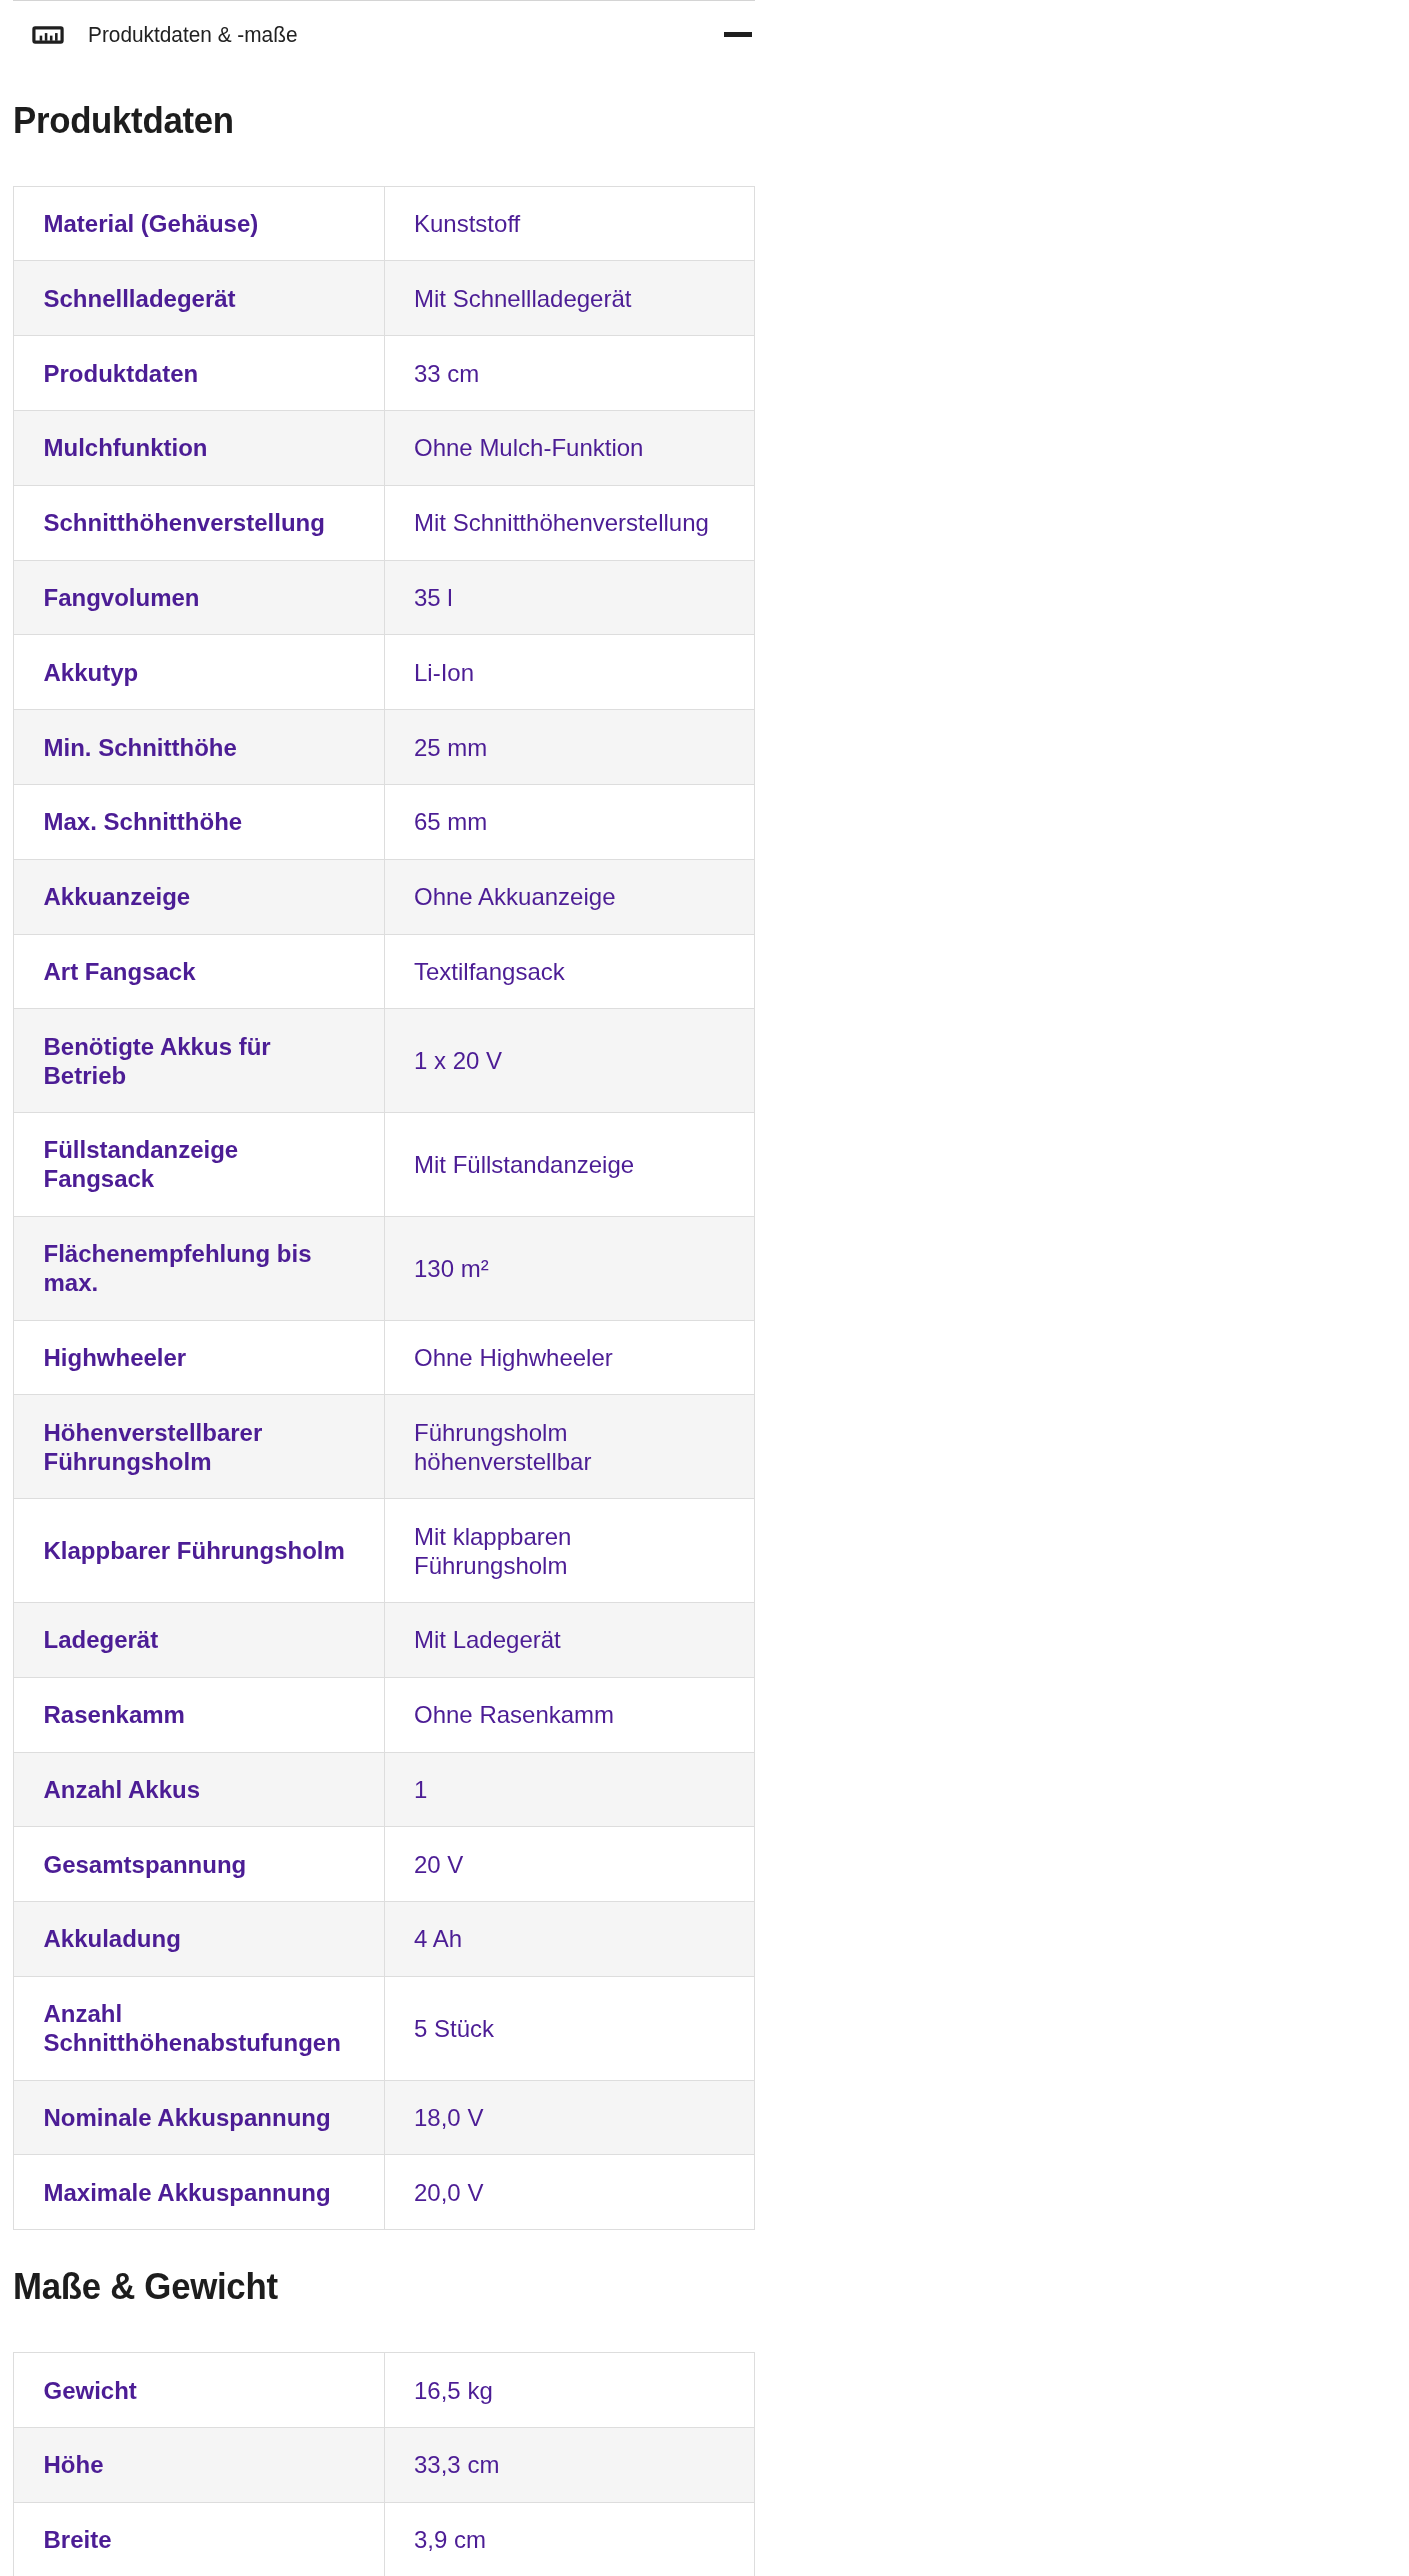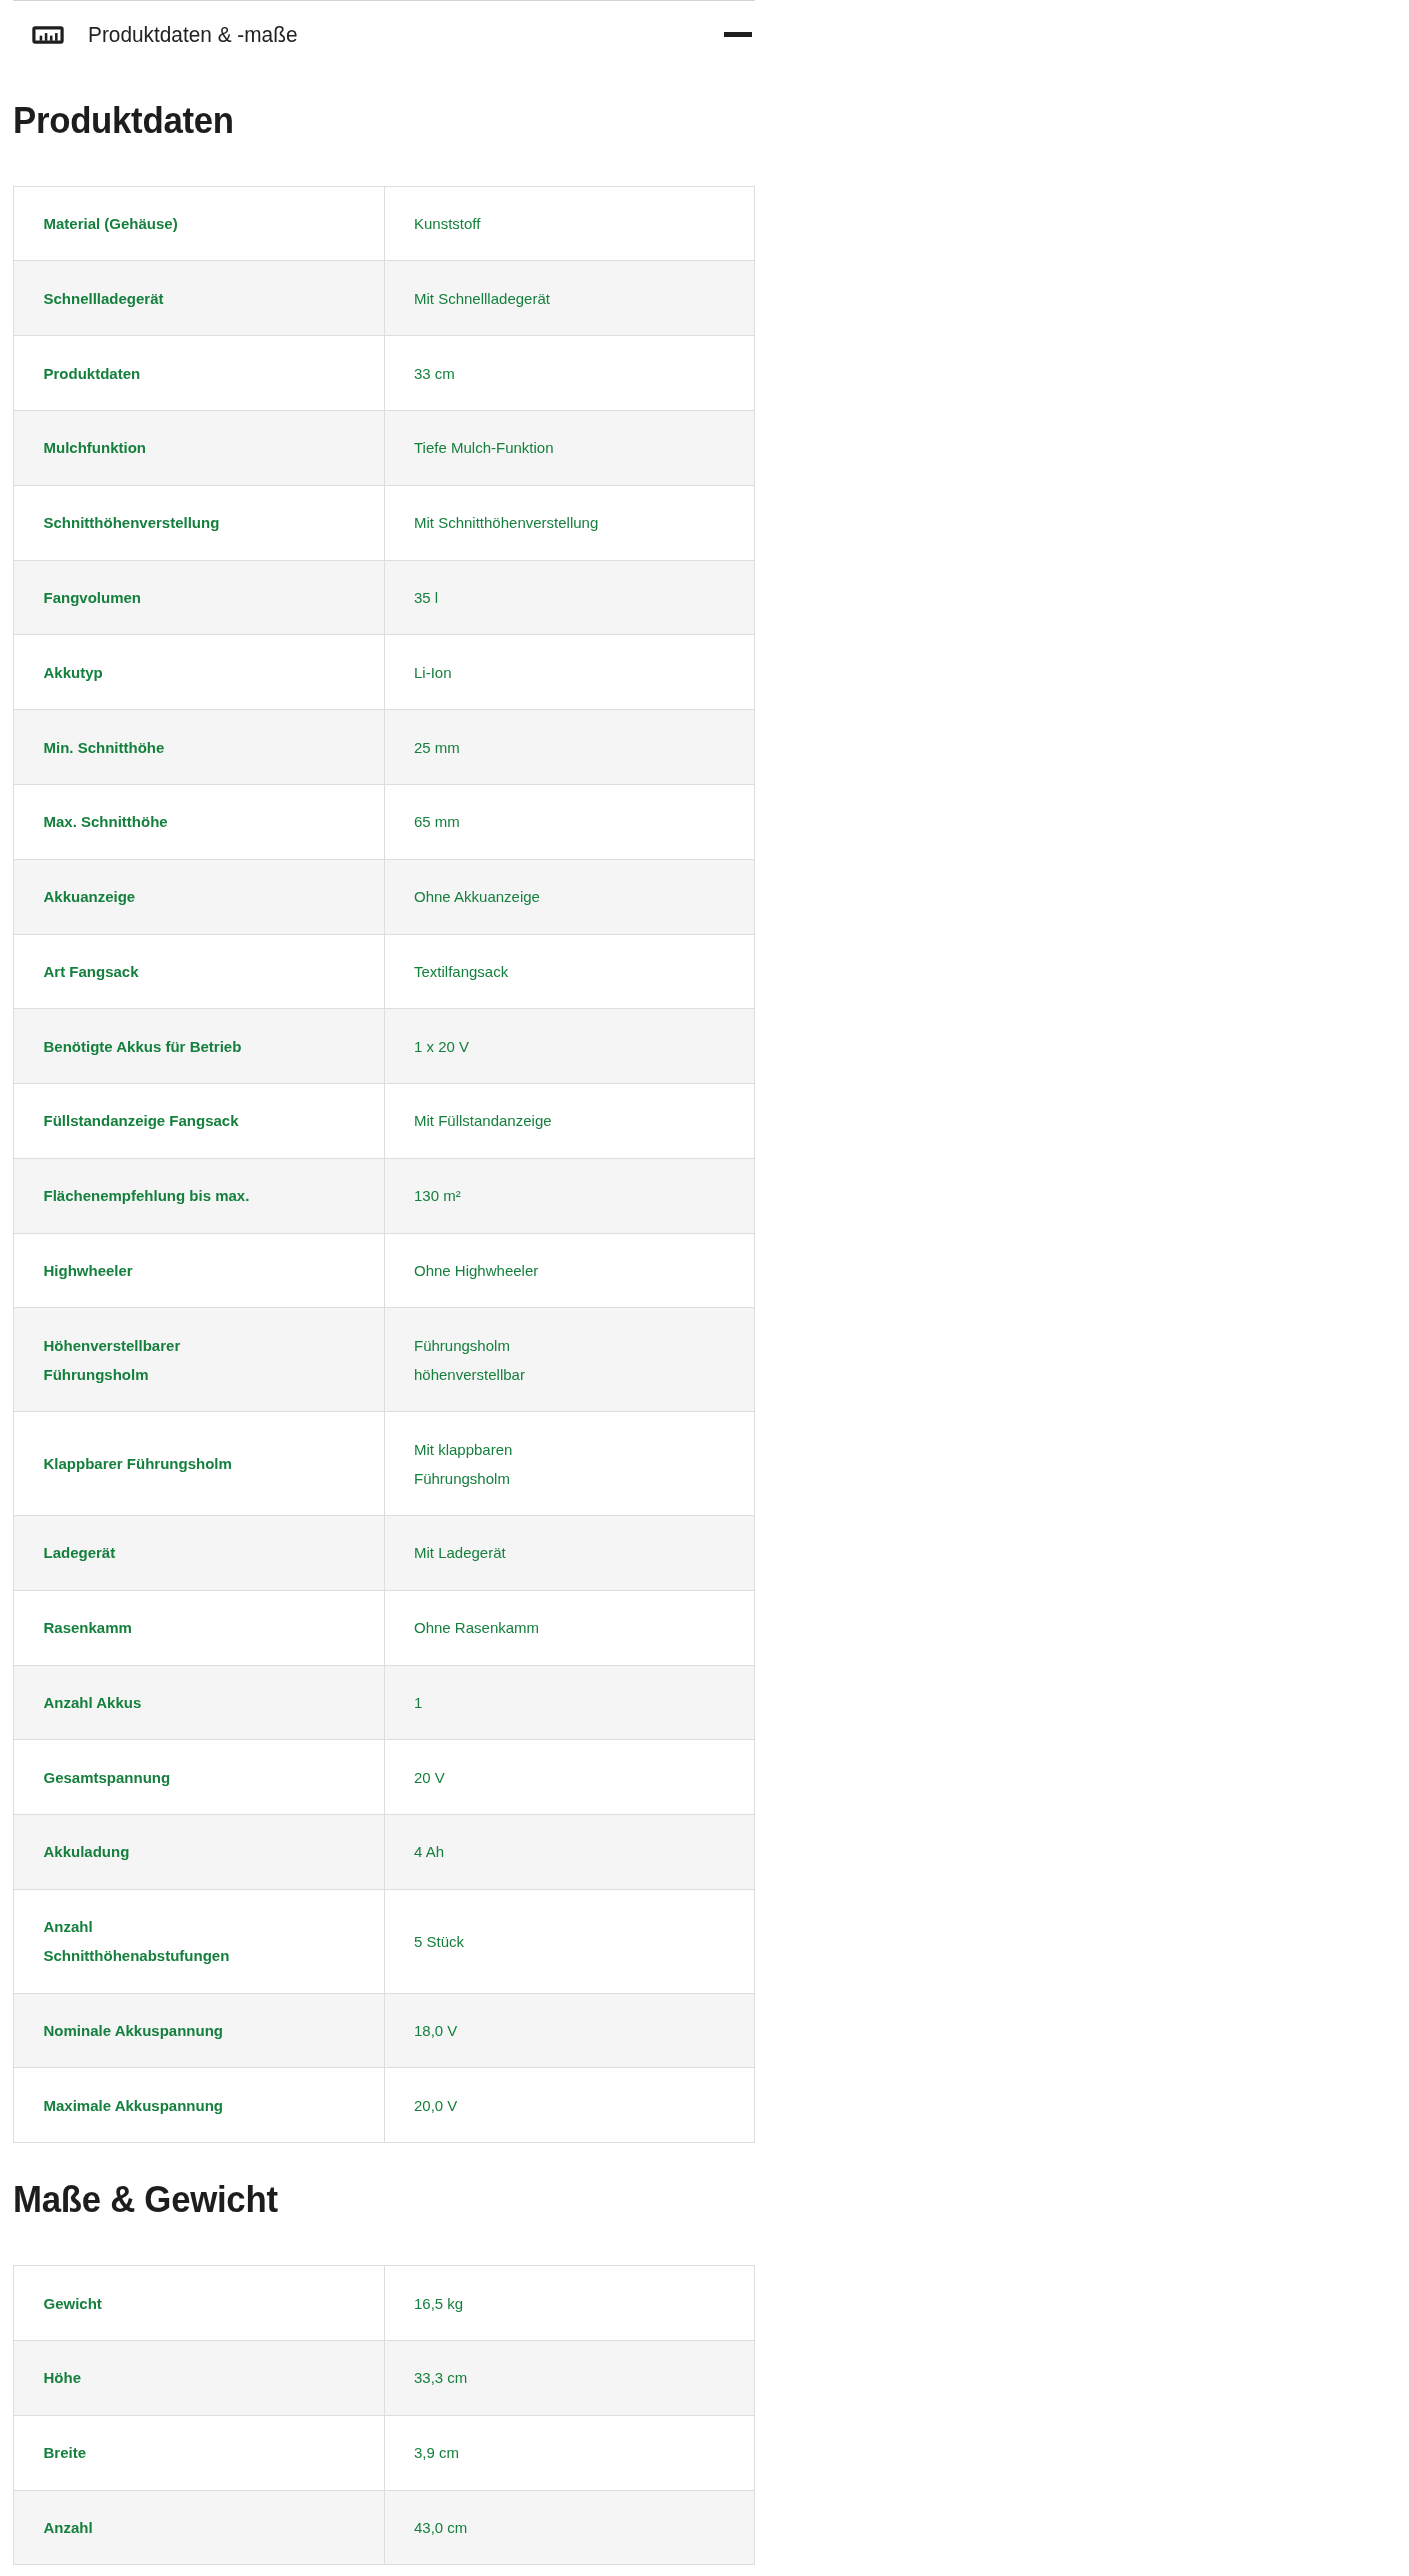--- a/index.html
+++ b/index.html
@@ -40,24 +40,24 @@
 
   
   table.spec {
     width: 100%; border-collapse: collapse; margin-top: 44px;
     table-layout: fixed;
   }
   table.spec, table.spec td { border: 1.3px solid #dddddd; }
   table.spec td {
     width: 50%;
     padding: 22.4px 29.5px;
-    font-size: 15px; line-height: 29px;
+    font-size: 24px; line-height: 29px;
     vertical-align: middle;
     white-space: pre-line;
-    color: #15803d;
+    color: #4c1d95;
   }
   td.label { font-weight: bold; color: #1f1f1f; }
   tr.alt { background: #f5f5f5; }
 </style>
 </head>
 <body>
 
 <div class="content">
 
   <div class="acc">
@@ -85,21 +85,21 @@
         <tr class="alt">
           <td class="label">Schnellladegerät</td>
           <td class="value">Mit Schnellladegerät</td>
         </tr>
         <tr>
           <td class="label">Produktdaten</td>
           <td class="value">33 cm</td>
         </tr>
         <tr class="alt">
           <td class="label">Mulchfunktion</td>
-          <td class="value">Tiefe Mulch-Funktion</td>
+          <td class="value">Ohne Mulch-Funktion</td>
         </tr>
         <tr>
           <td class="label">Schnitthöhenverstellung</td>
           <td class="value">Mit Schnitthöhenverstellung</td>
         </tr>
         <tr class="alt">
           <td class="label">Fangvolumen</td>
           <td class="value">35 l</td>
         </tr>
         <tr>

